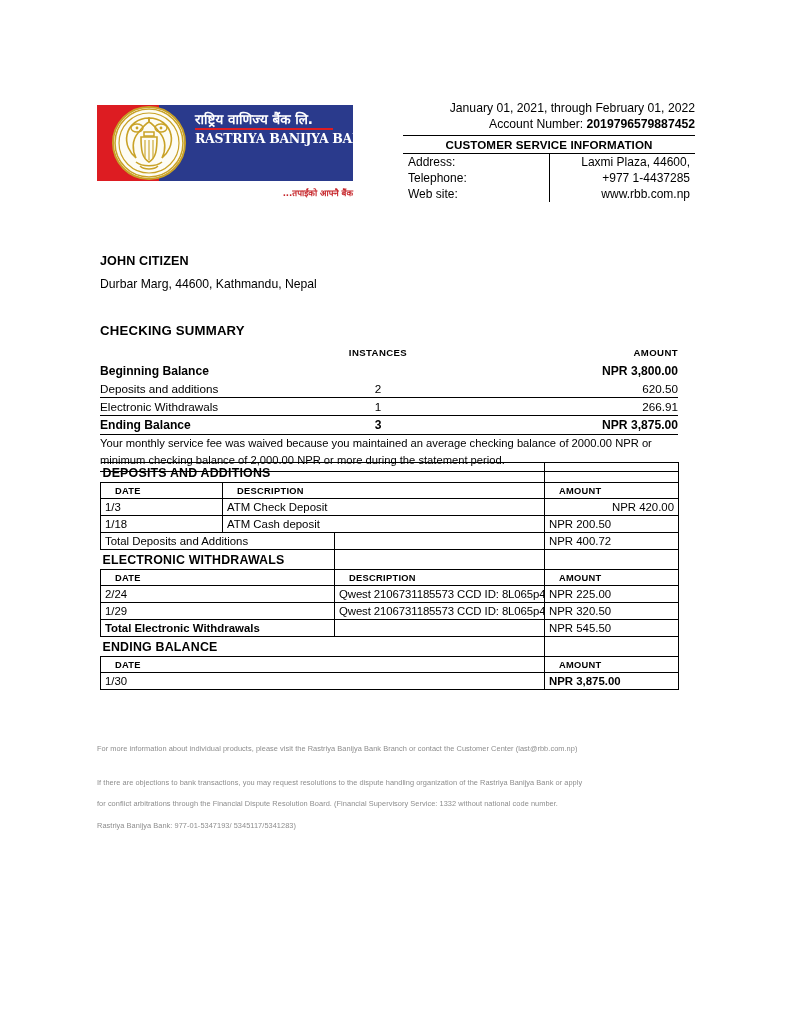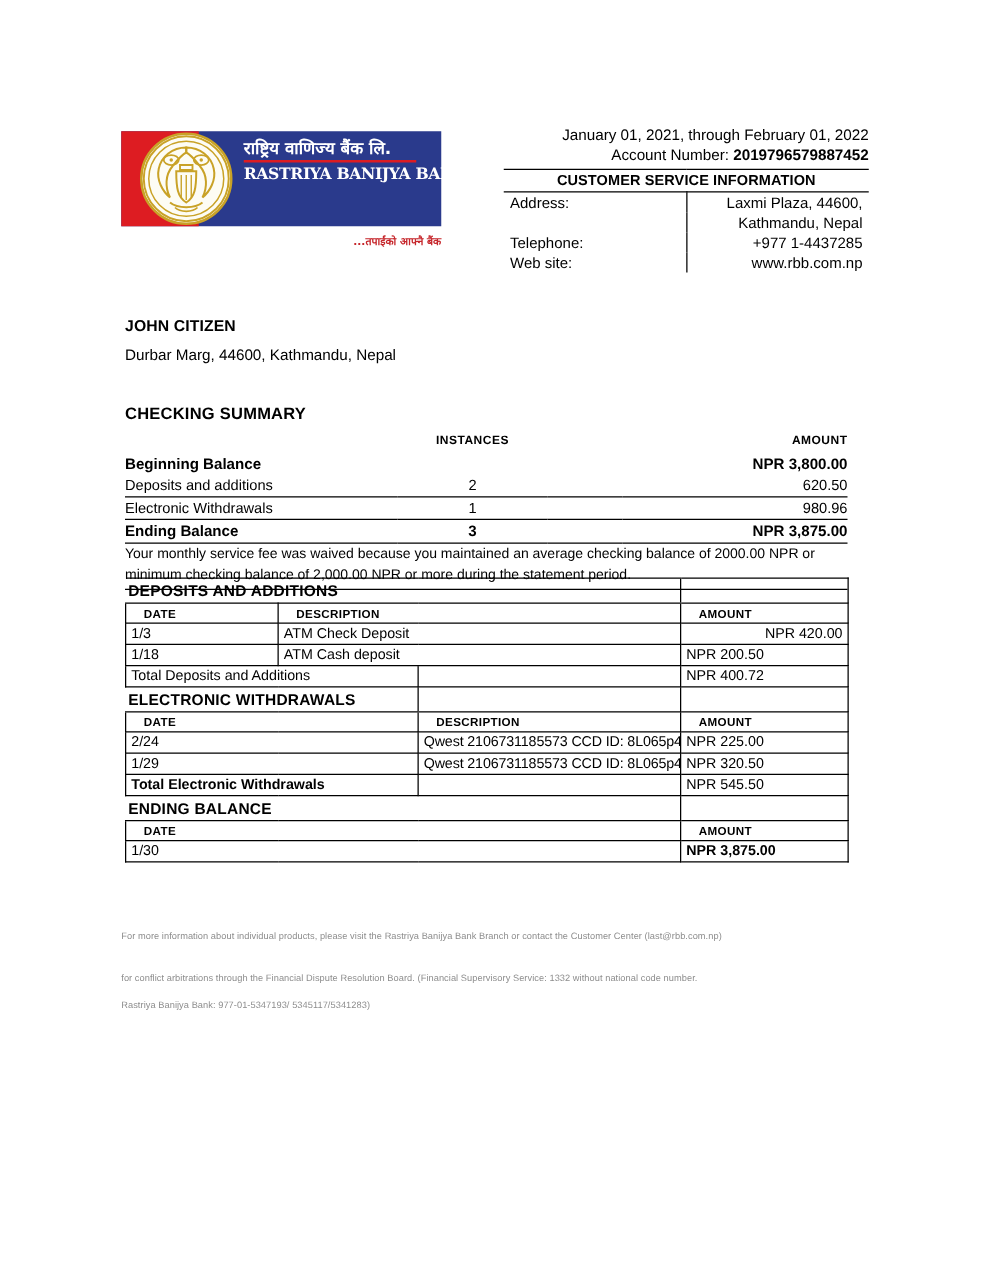--- a/index.html
+++ b/index.html
@@ -347,24 +347,20 @@
       <table class="csi-table">
         <tbody>
           <tr class="csi-title">
             <td colspan="2">CUSTOMER SERVICE INFORMATION</td>
           </tr>
           <tr>
             <td class="lbl">Address:</td>
             <td class="val">Laxmi Plaza, 44600,</td>
           </tr>
           <tr>
-            <td class="lbl"></td>
-            <td class="val">Kathmandu, Nepal</td>
-          </tr>
-          <tr>
             <td class="lbl">Telephone:</td>
             <td class="val">+977 1-4437285</td>
           </tr>
           <tr>
             <td class="lbl">Web site:</td>
             <td class="val">www.rbb.com.np</td>
           </tr>
         </tbody>
       </table>
     </div>
@@ -398,21 +394,21 @@
           <td class="c-label">Deposits and additions</td>
           <td class="c-inst">2</td>
           <td class="c-mid"></td>
           <td class="c-amt">620.50</td>
         </tr>
 
         <tr class="rule-top">
           <td class="c-label">Electronic Withdrawals</td>
           <td class="c-inst">1</td>
           <td class="c-mid"></td>
-          <td class="c-amt">980.96</td>
+          <td class="c-amt">266.91</td>
         </tr>
 
         <tr class="bold rule-top rule-bot">
           <td class="c-label">Ending Balance</td>
           <td class="c-inst">3</td>
           <td class="c-mid"></td>
           <td class="c-amt">NPR 3,875.00</td>
         </tr>
       </tbody>
     </table>
@@ -497,18 +493,19 @@
           <td class="nbrd-r thick-bot bold-amt">NPR 3,875.00</td>
         </tr>
 
       </tbody>
     </table>
   </div>
 
   <div class="footer">
     <p>For more information about individual products, please visit the Rastriya Banijya Bank Branch or contact the Customer Center (last@rbb.com.np)</p>
     <div class="blk2">
+      <p>If there are objections to bank transactions, you may request resolutions to the dispute handling organization of the Rastriya Banijya Bank or apply</p>
       <p>for conflict arbitrations through the Financial Dispute Resolution Board. (Financial Supervisory Service: 1332 without national code number.</p>
       <p>Rastriya Banijya Bank: 977-01-5347193/ 5345117/5341283)</p>
     </div>
   </div>
 
 </div>
 
 </body></html>

